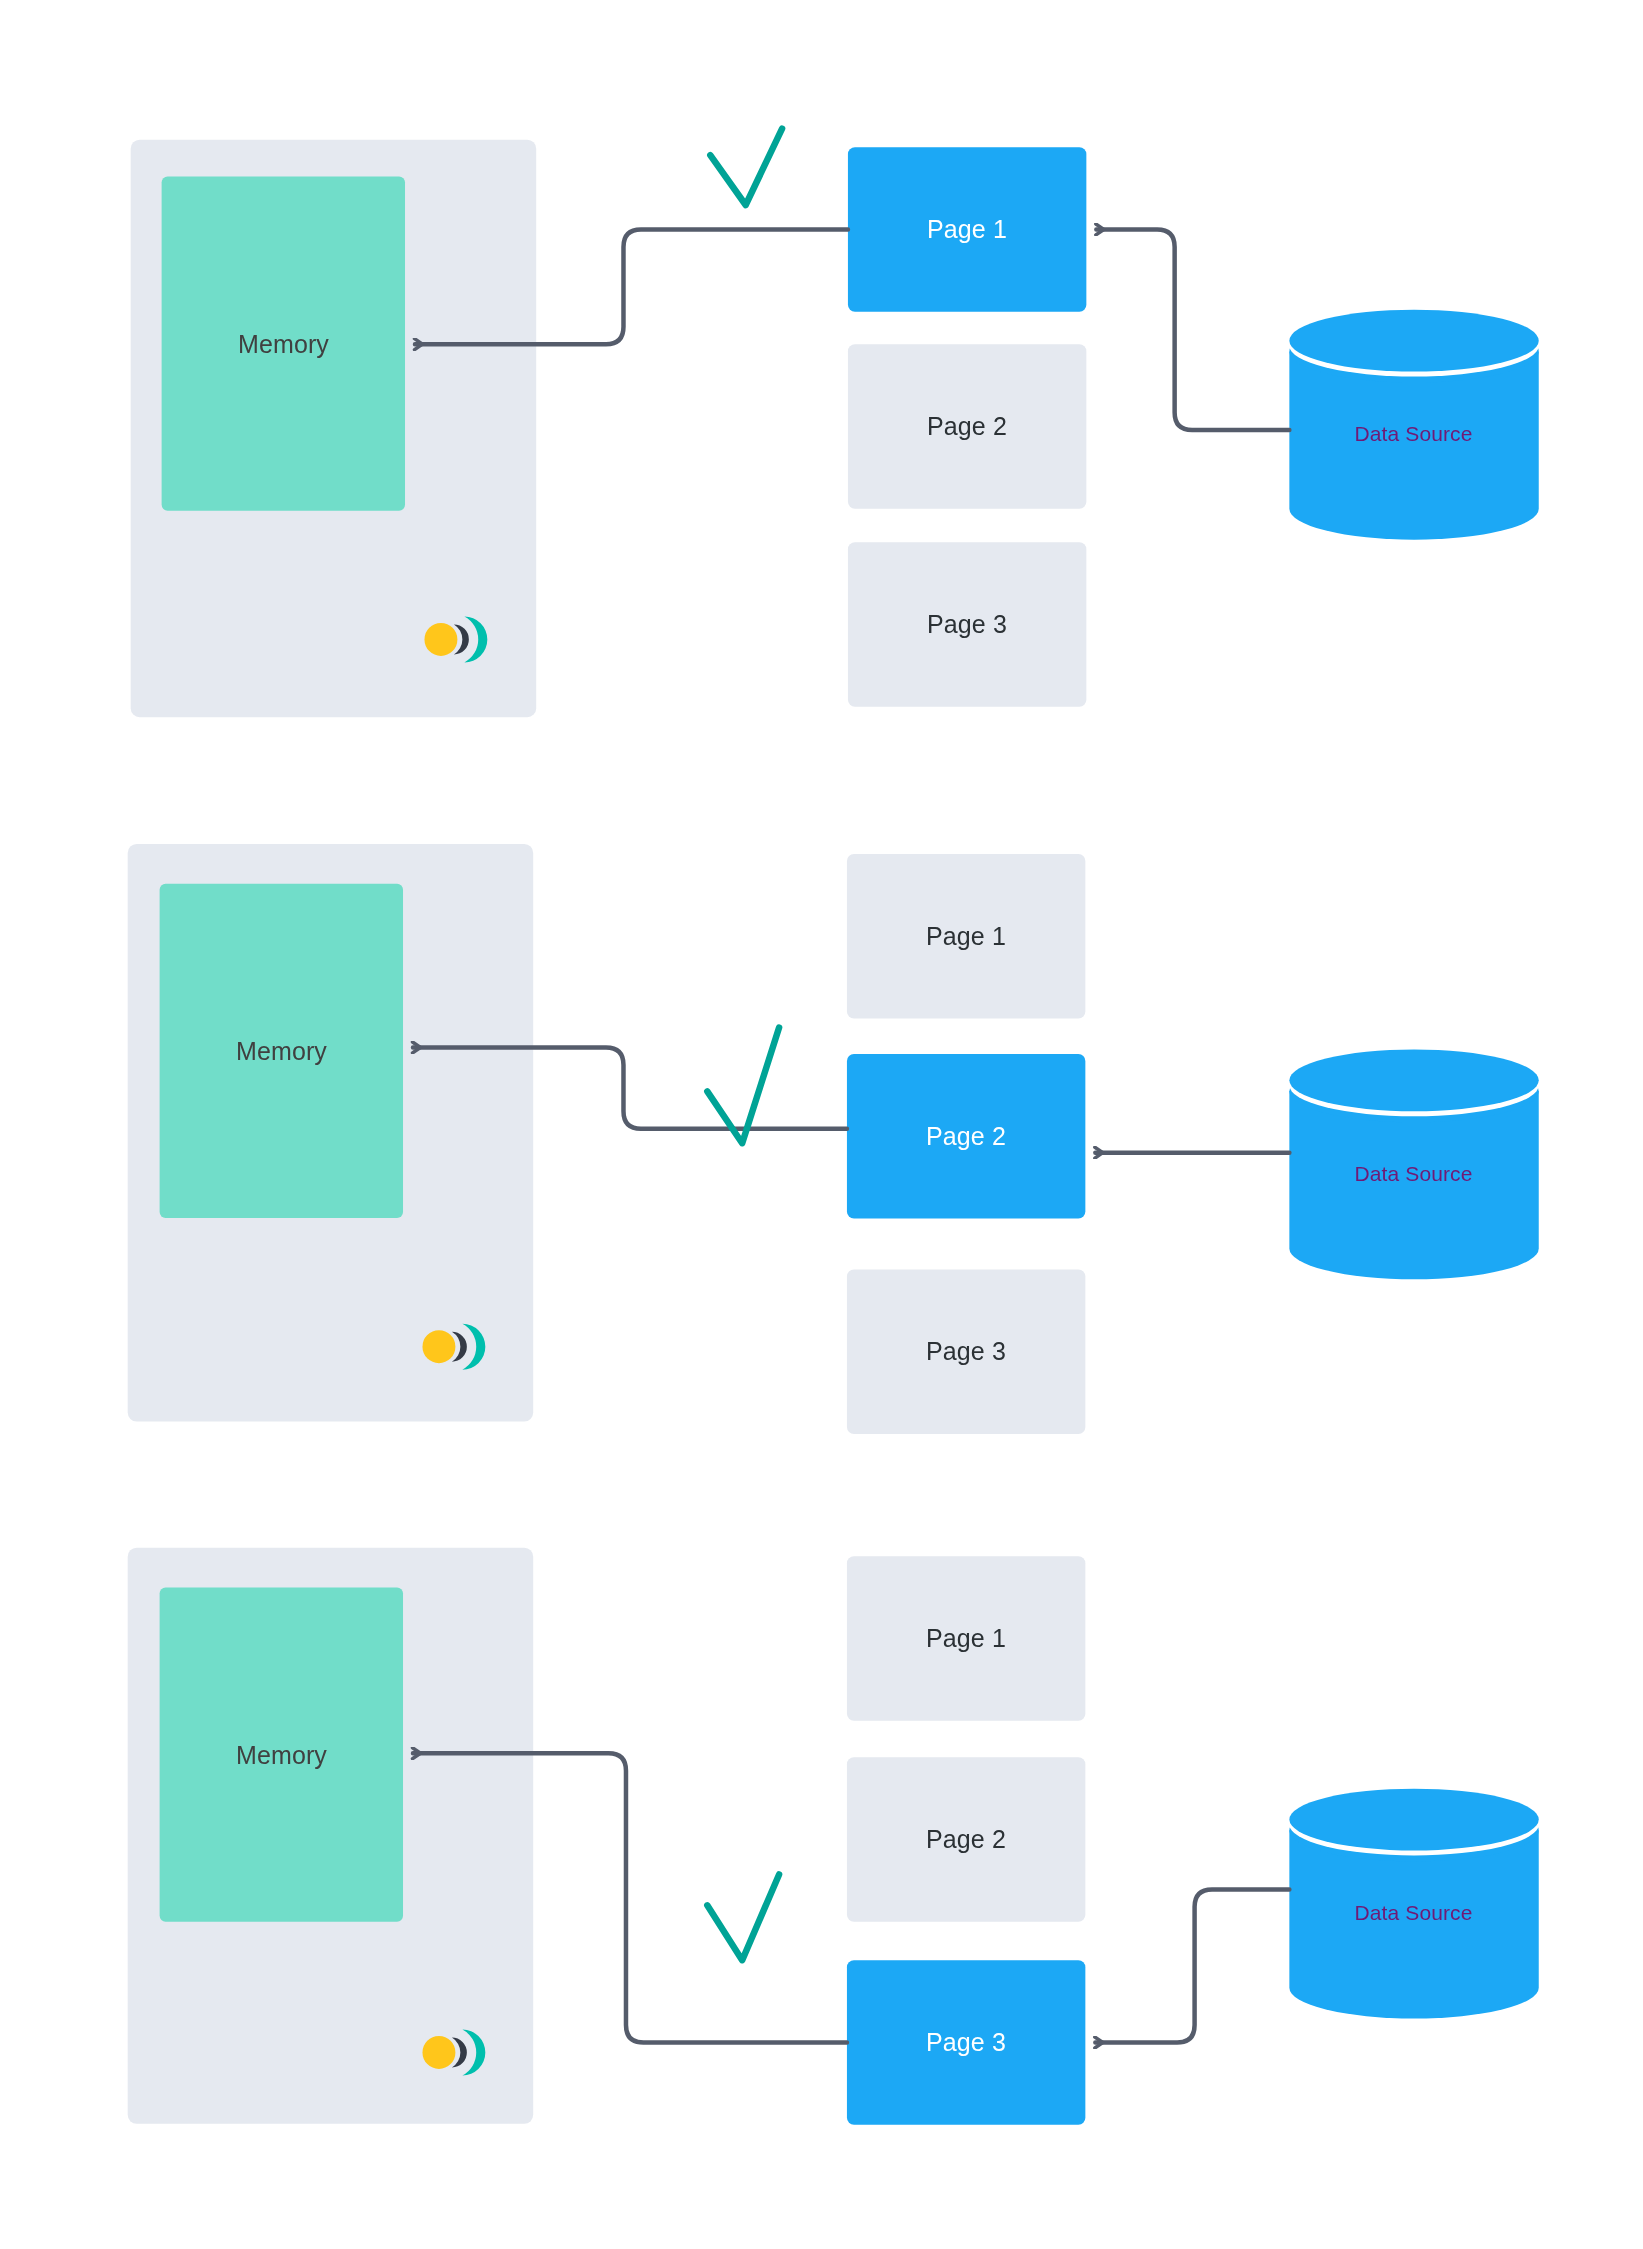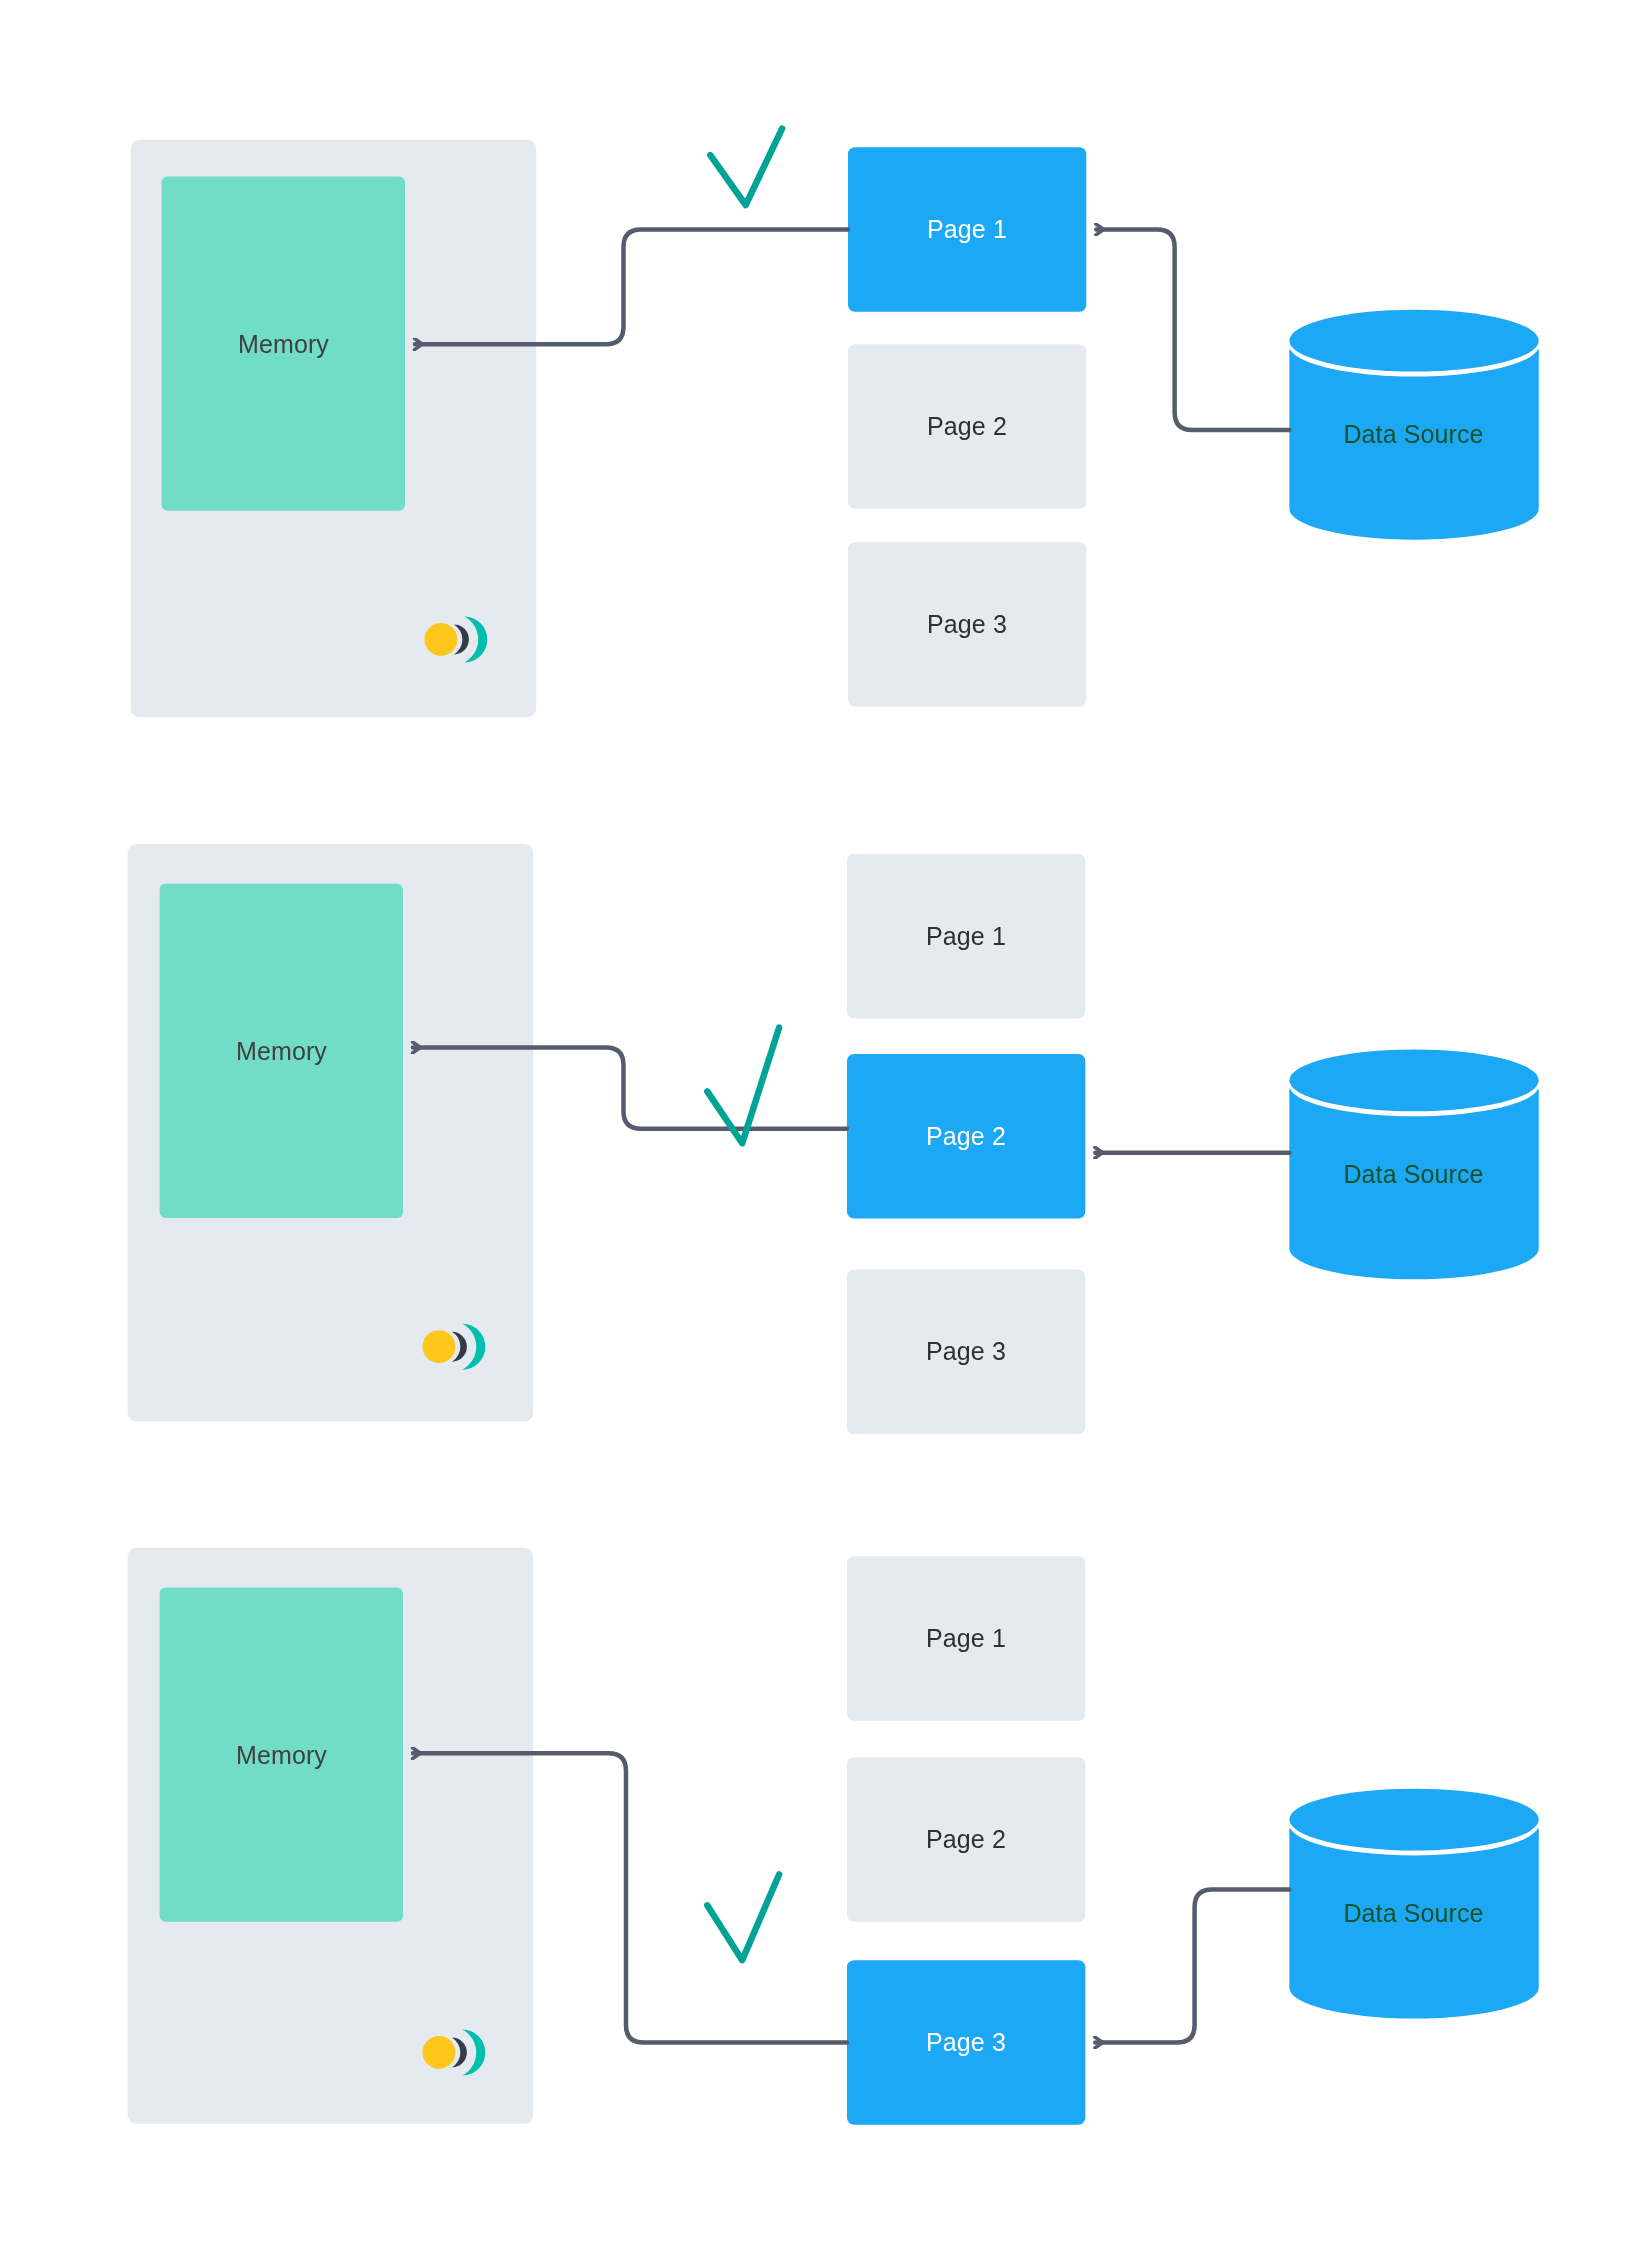--- a/index.html
+++ b/index.html
@@ -13,21 +13,21 @@
   .lbl{
     position:absolute;
     display:flex;align-items:center;justify-content:center;
     text-align:right;
     white-space:nowrap;
     pointer-events:none;
   }
   .lbl-memory{font-size:25px;color:#404040;letter-spacing:0.1px;}
   .lbl-page-idle{font-size:25px;color:#2b3135;letter-spacing:0.1px;}
   .lbl-page-active{font-size:25px;color:#ffffff;letter-spacing:0.1px;}
-  .lbl-ds{font-size:25px;color:#14532d;letter-spacing:0.1px;}
+  .lbl-ds{font-size:21px;color:#701a75;letter-spacing:0.1px;}
 </style>
 </head>
 <body>
 
 <div id="stage">
 
   <svg class="layer" viewBox="0 0 3296 4511" xmlns="http://www.w3.org/2000/svg">
     <defs>
       <marker id="ah" markerWidth="26" markerHeight="26" refX="20" refY="13" orient="auto" markerUnits="userSpaceOnUse">
         <path d="M21,2 L5,13 L21,24" fill="none" stroke="#555c6b" stroke-width="7" stroke-linecap="round" stroke-linejoin="round"></path>

